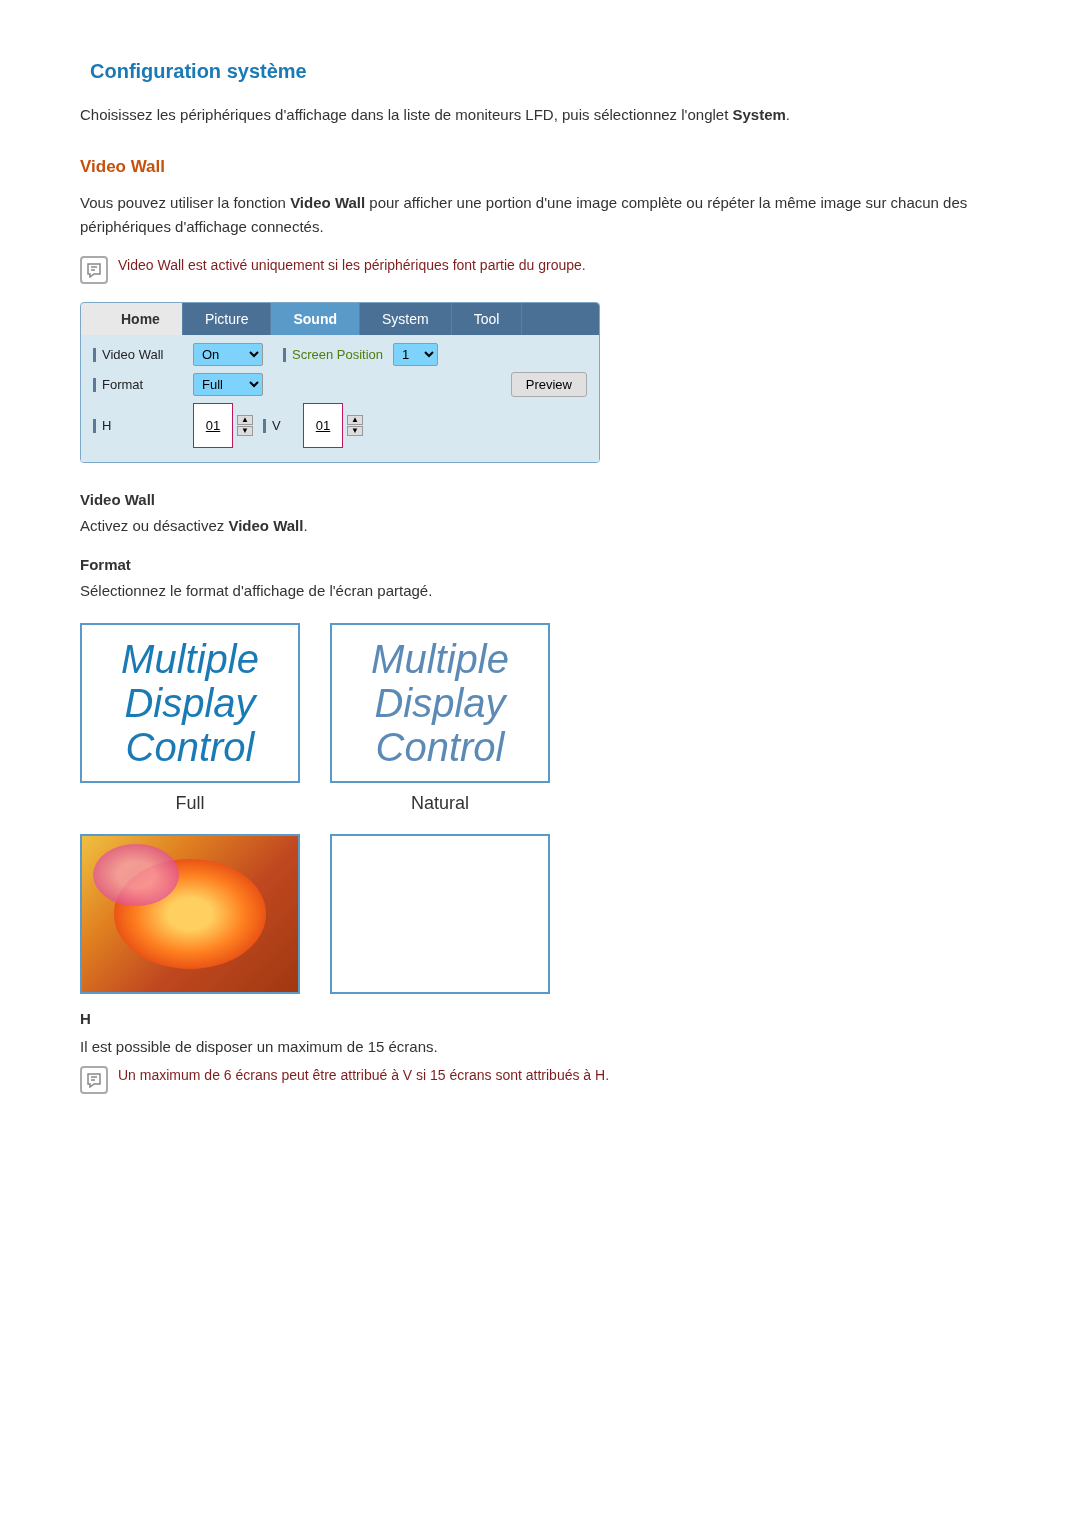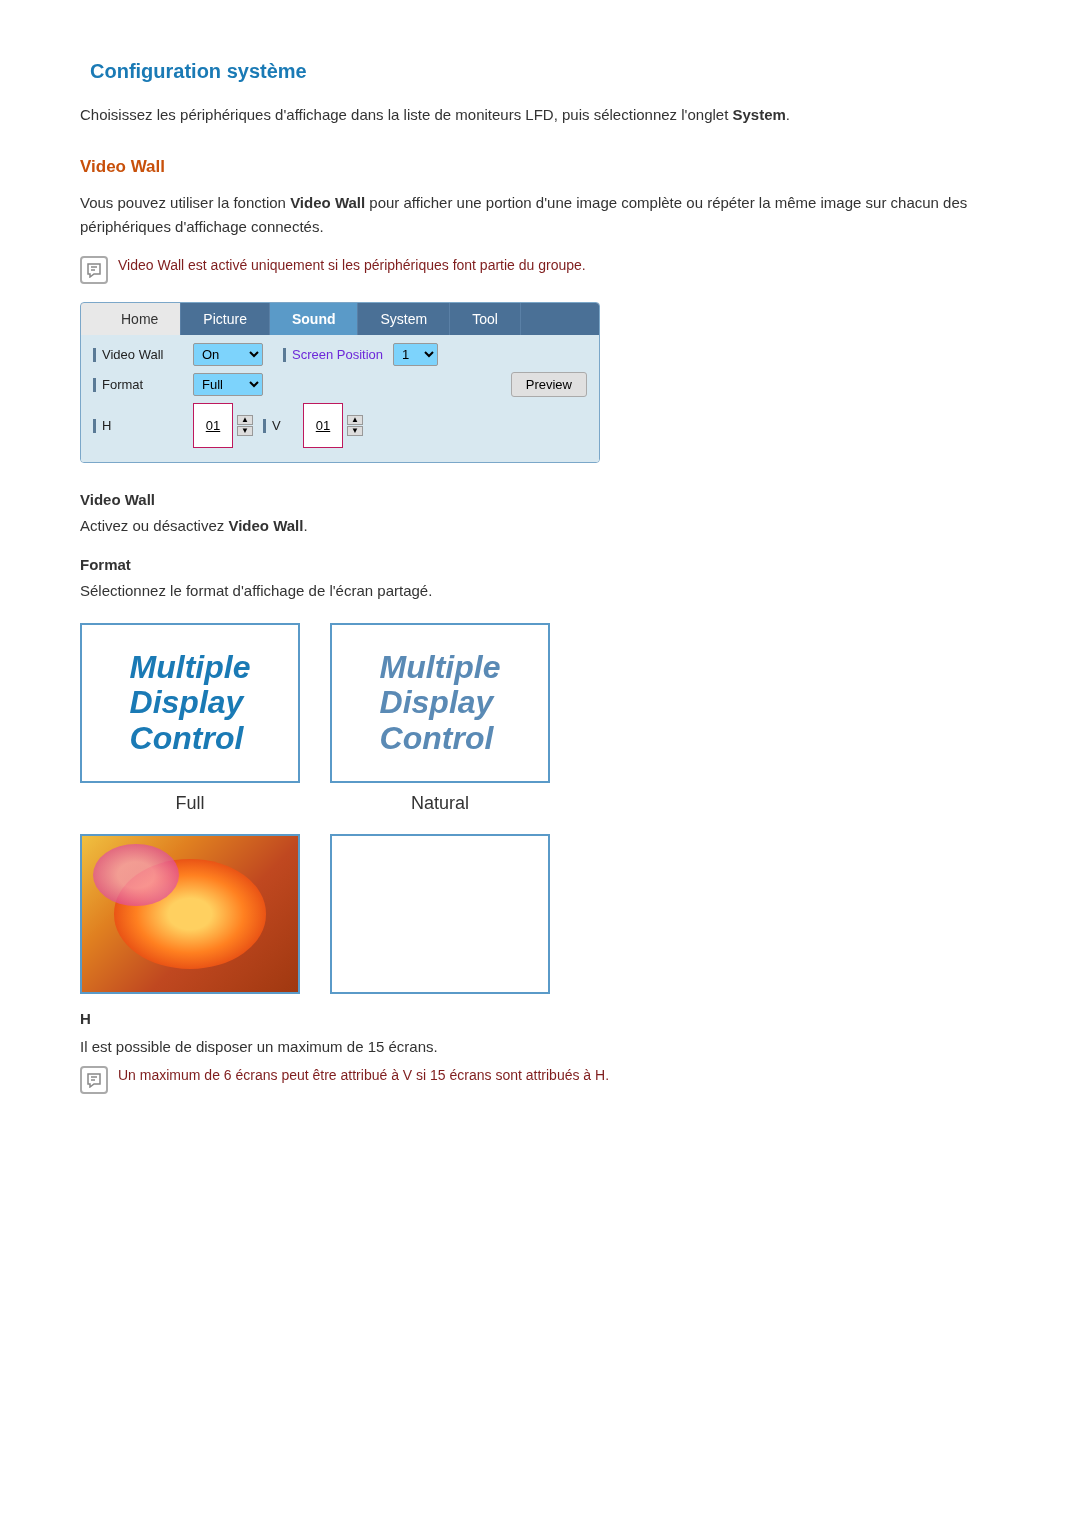--- a/index.html
+++ b/index.html
@@ -92,21 +92,21 @@
 
     .tab.active {
       background: #5a9ac8;
       color: #fff;
       font-weight: bold;
     }
 
     .tab:first-child {
       background: #e8e8e8;
       color: #333;
-      font-weight: normal;
+      font-weight: bold;
       padding-left: 40px;
     }
 
     .panel-body {
       background: #d8e8f0;
       padding: 8px 12px;
     }
 
     .panel-row {
       display: flex;
@@ -171,21 +171,21 @@
       display: flex;
       align-items: center;
       justify-content: center;
       font-size: 8px;
       cursor: pointer;
       line-height: 1;
     }
 
     .screen-pos-label {
       font-size: 13px;
-      color: #6d28d9;
+      color: #4d7c0f;
       display: flex;
       align-items: center;
       gap: 4px;
     }
 
     .preview-btn {
       padding: 4px 14px;
       background: #e0e0e0;
       border: 1px solid #aaa;
       border-radius: 3px;
@@ -229,26 +229,26 @@
       border: 2px solid #5a9ac8;
       overflow: hidden;
       position: relative;
       display: flex;
       align-items: center;
       justify-content: center;
       background: #fff;
     }
 
     .format-text-overlay {
-      font-size: 32px;
-      font-weight: bold;
+      font-size: 40px;
+      font-weight: normal;
       font-style: italic;
       color: #1a7ab5;
       line-height: 1.1;
-      text-align: left;
+      text-align: center;
     }
 
     .format-image-box.natural {
       display: grid;
       grid-template-columns: 1fr 1fr;
       grid-template-rows: 1fr 1fr;
       gap: 2px;
       padding: 2px;
     }
 

